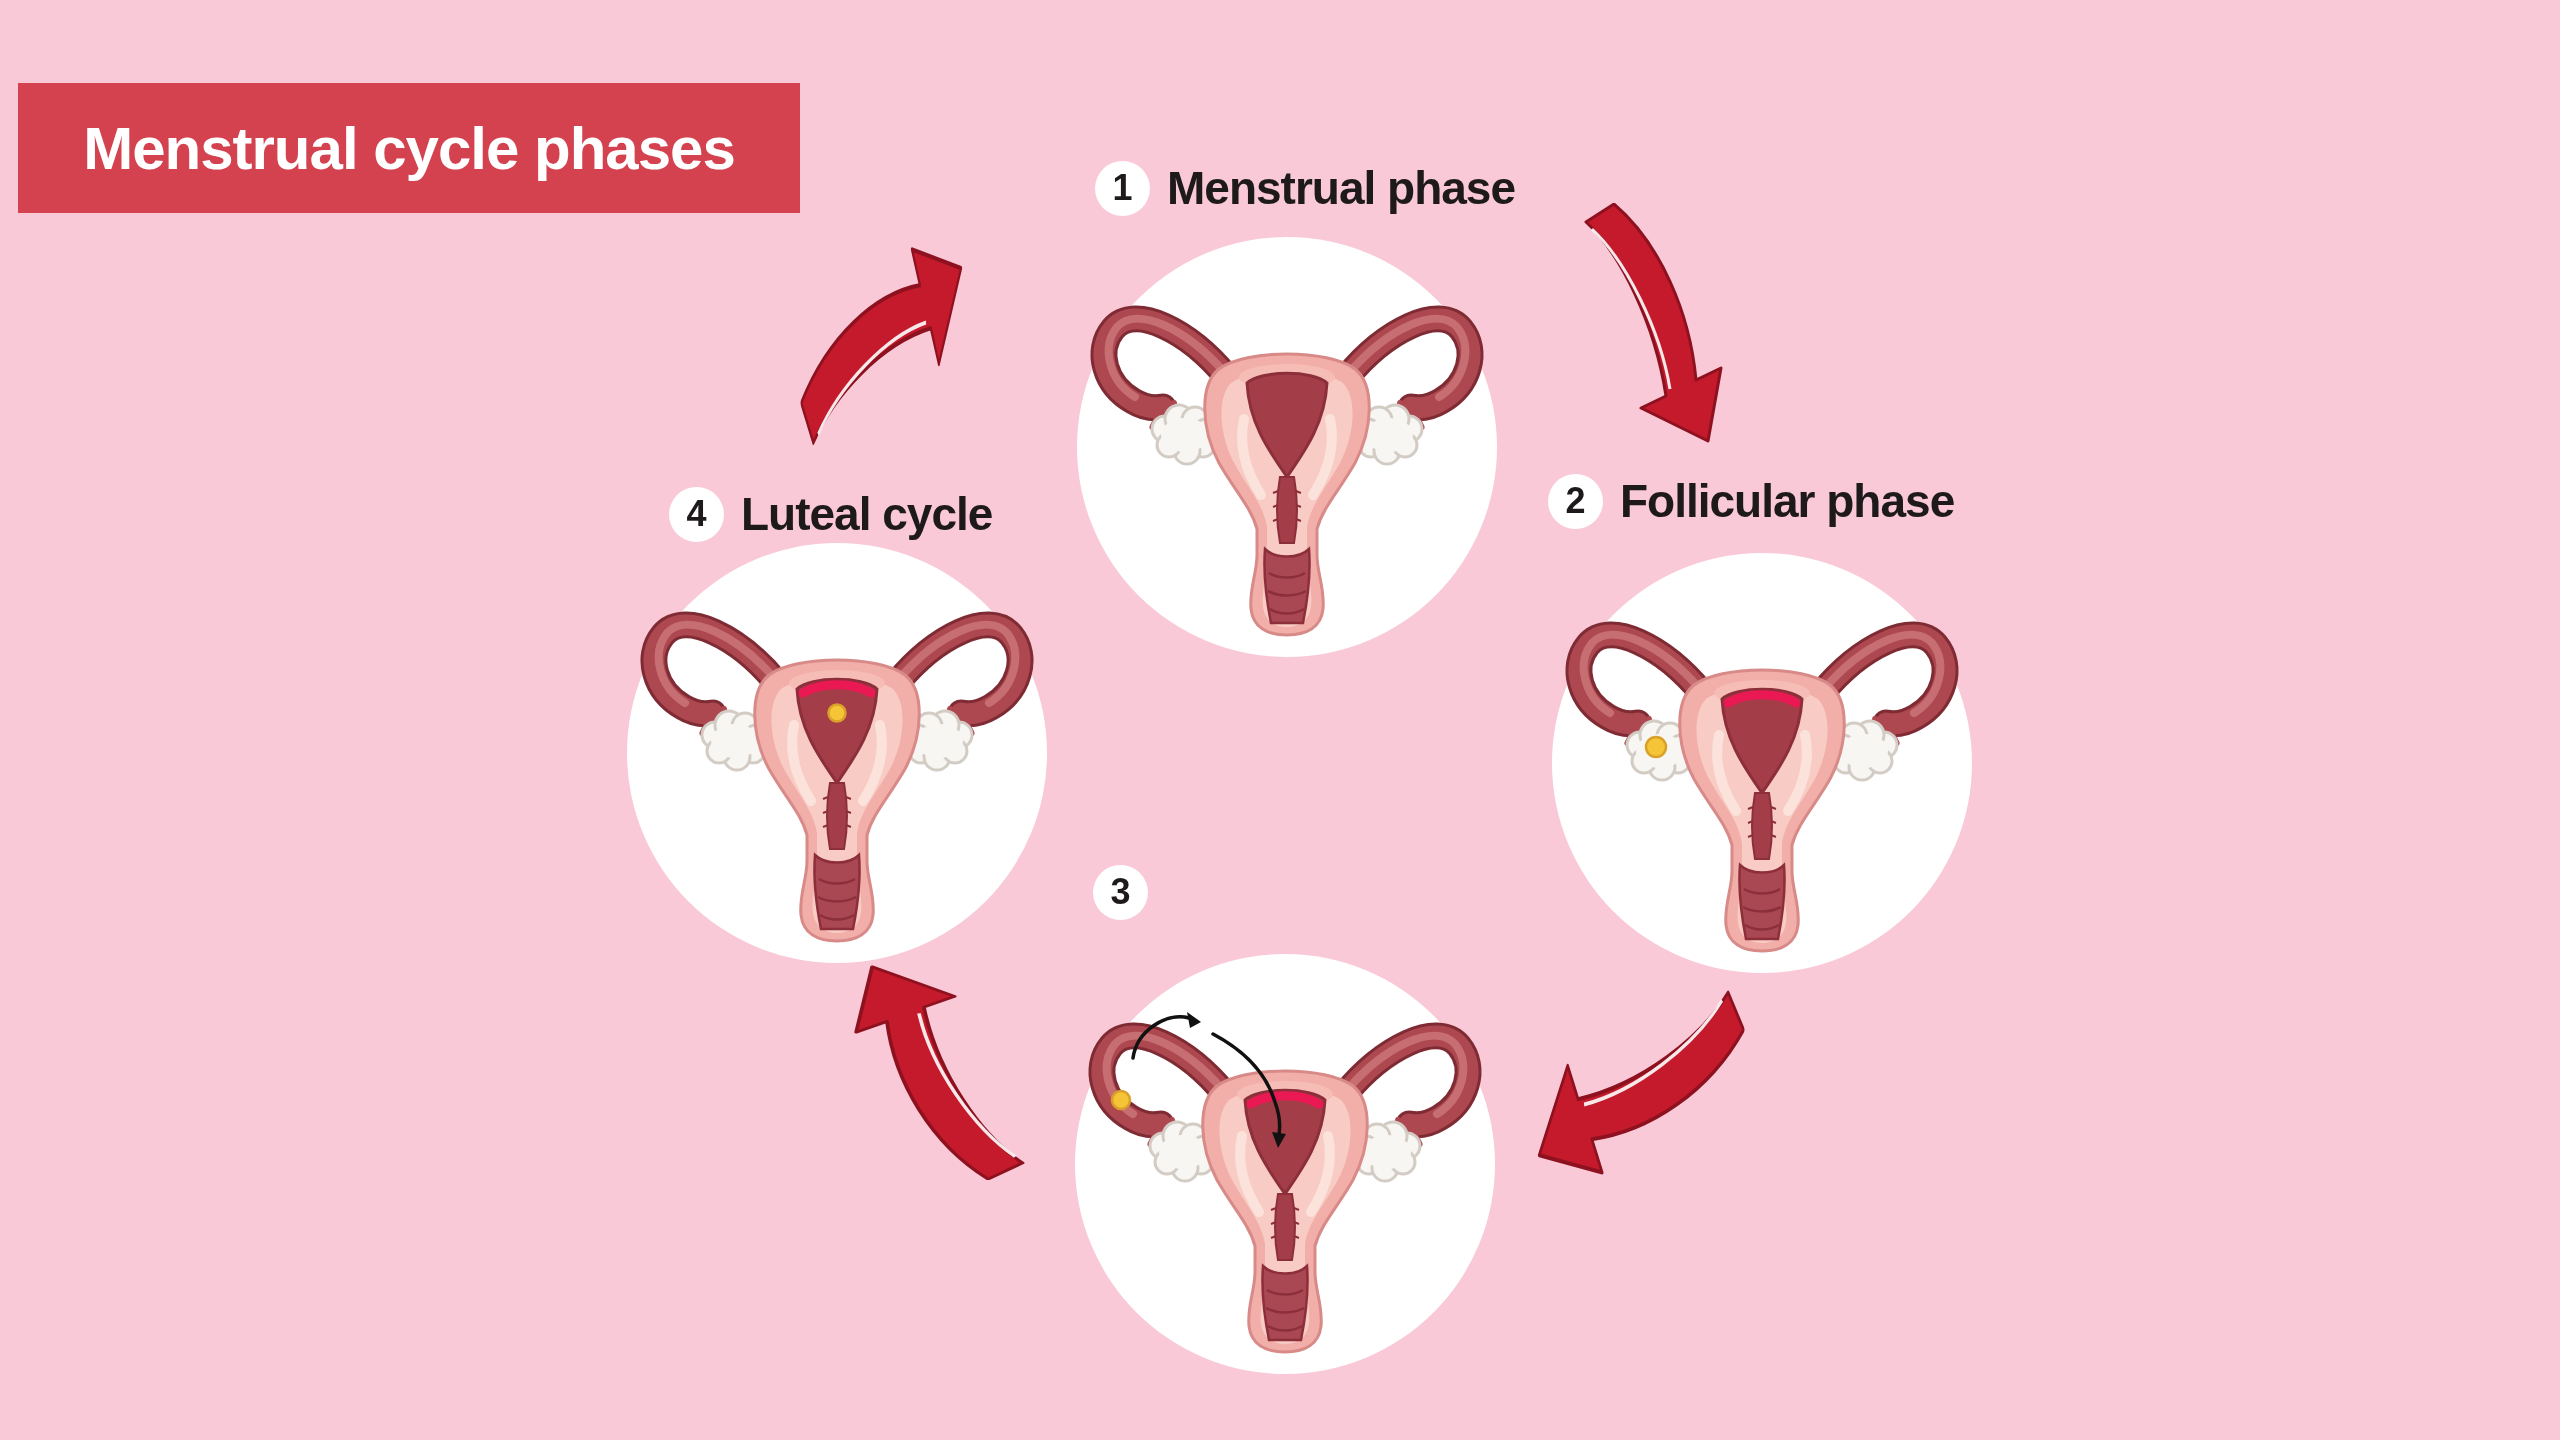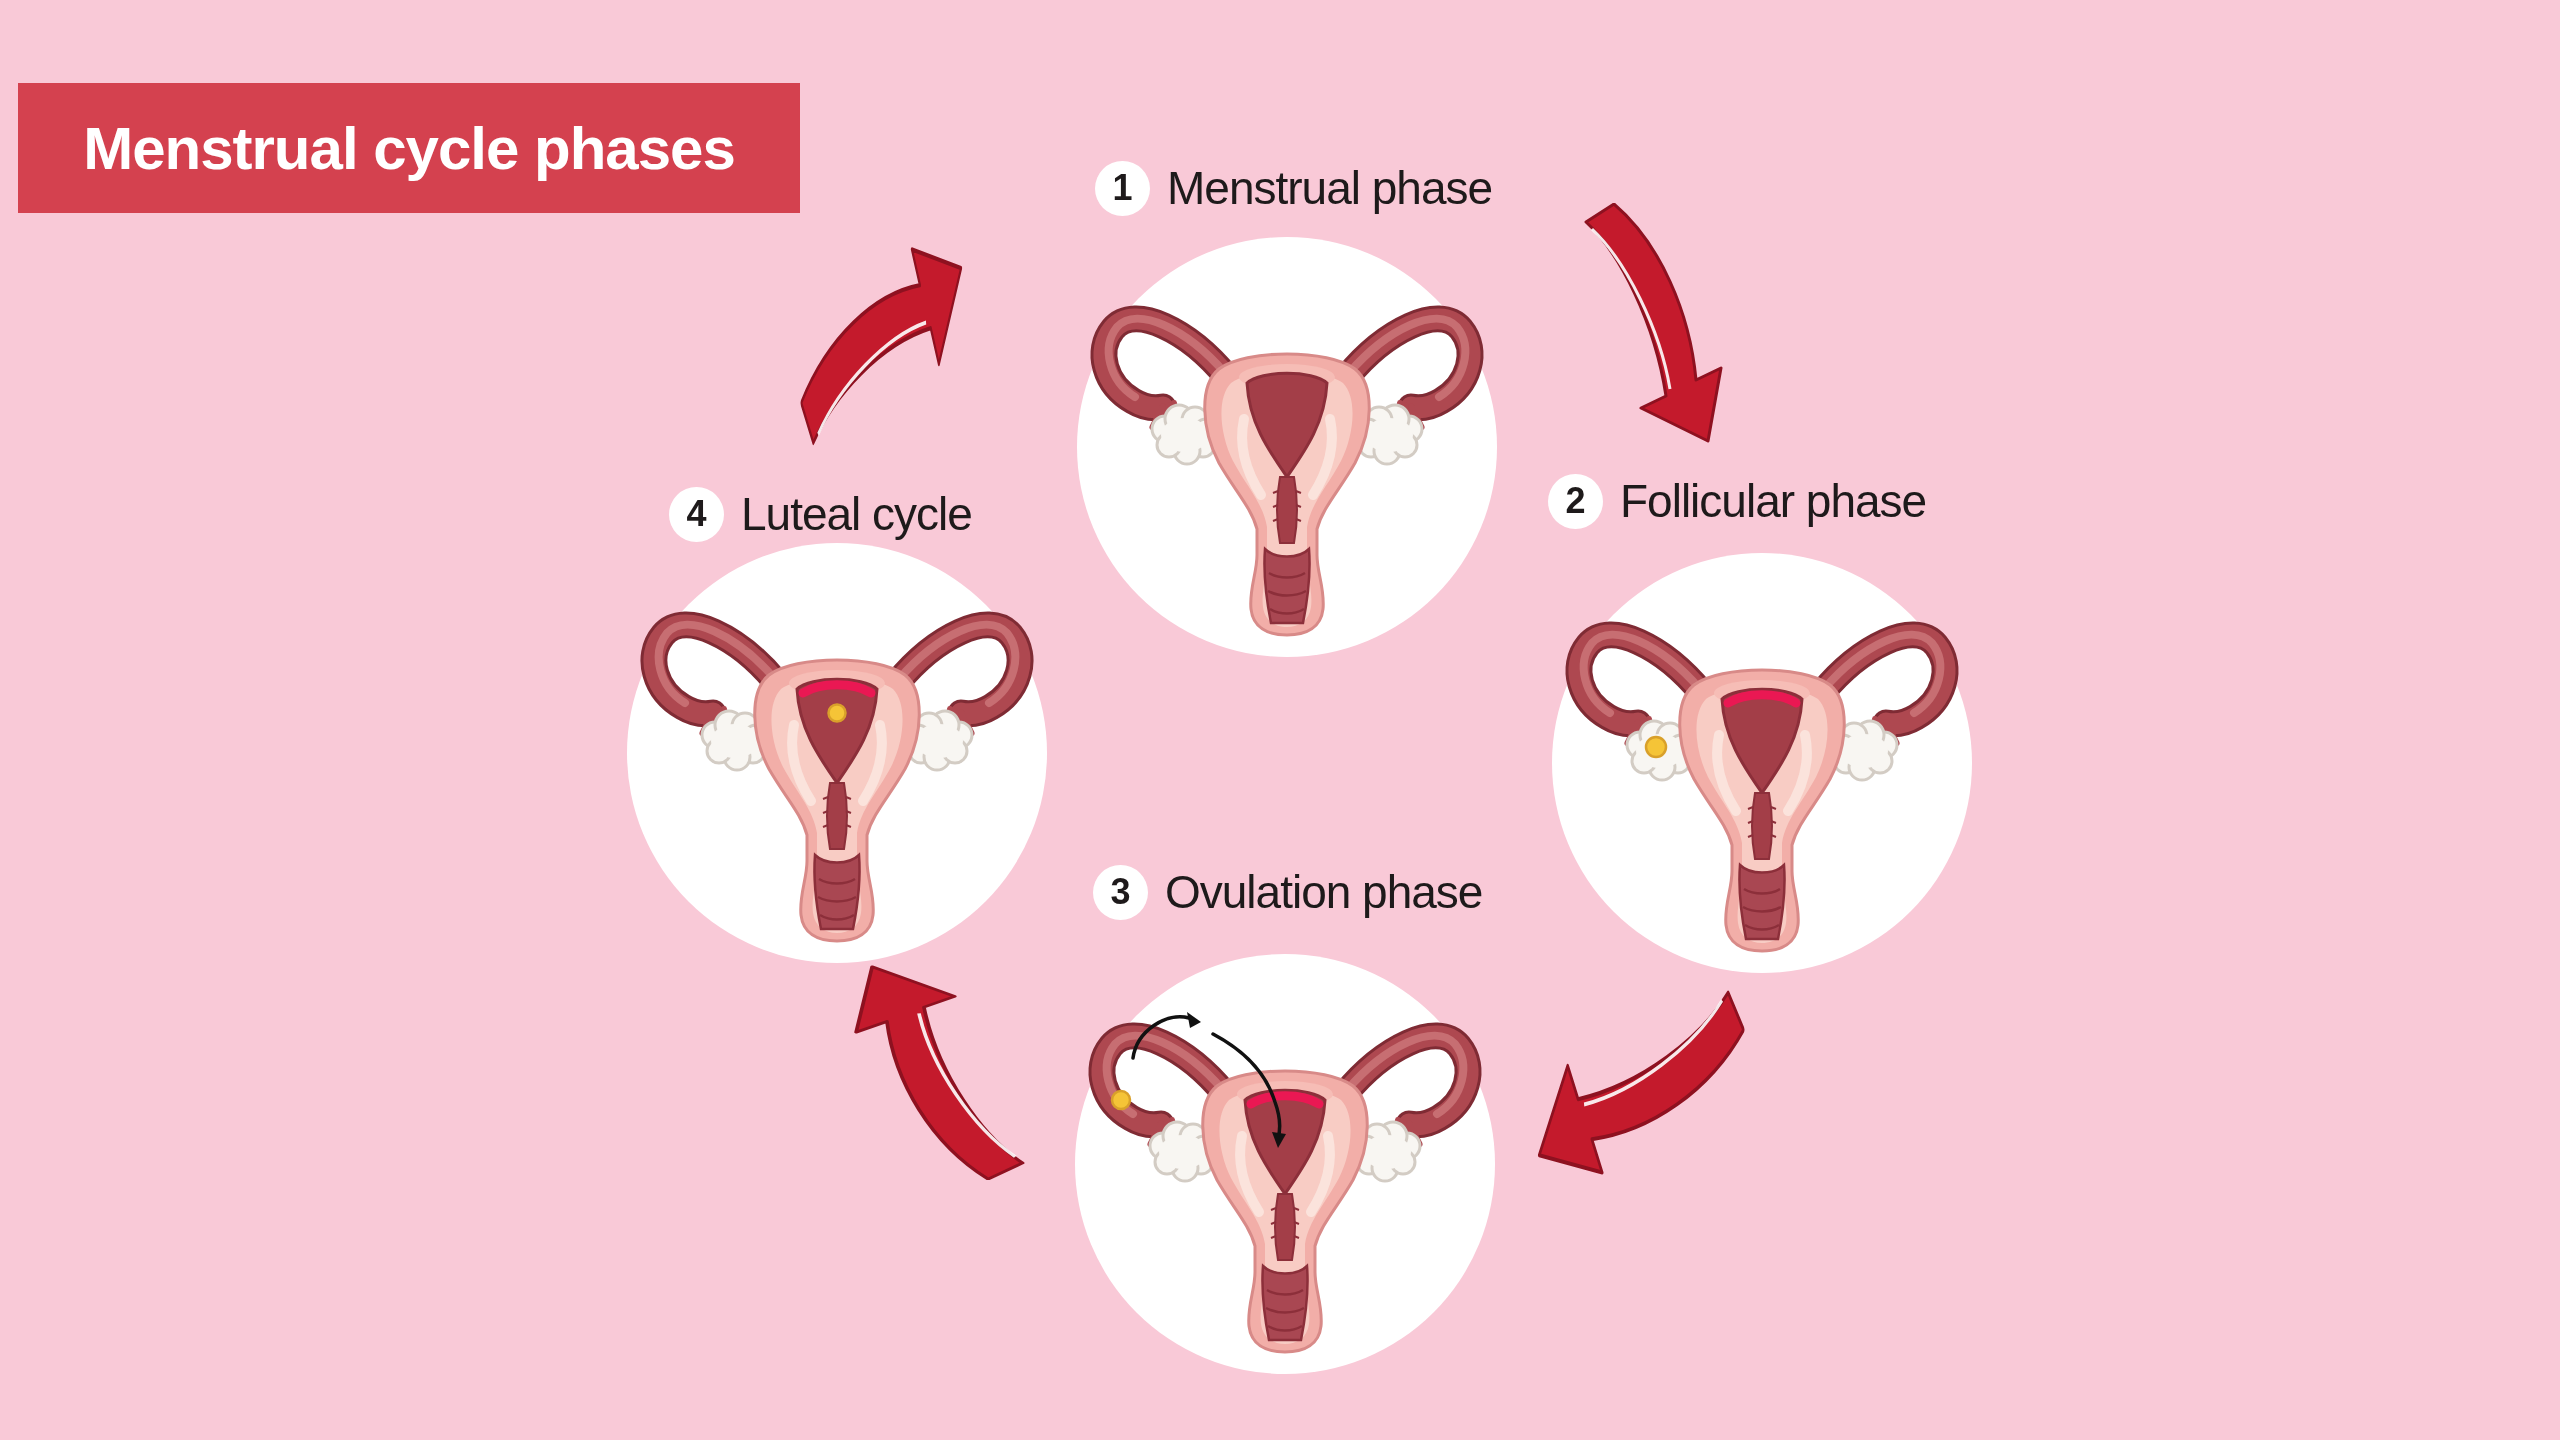--- a/index.html
+++ b/index.html
@@ -8,21 +8,21 @@
 
   
   .banner{position:absolute;left:0;top:83px;width:782px;height:130px;background:#D4414F;
           display:flex;align-items:center;justify-content:center;margin-left:18px;}
   .banner h1{margin:0;color:#ffffff;font-size:60px;font-weight:bold;letter-spacing:-1px;}
 
   
   .phase-label{position:absolute;display:flex;align-items:center;gap:17px;height:56px;}
   .badge{width:55px;height:55px;border-radius:50%;background:#ffffff;display:flex;
          align-items:center;justify-content:center;font-size:36px;font-weight:bold;color:#1E1A1B;}
-  .phase-name{font-size:46px;font-weight:normal;color:#1E1A1B;letter-spacing:-1px;white-space:nowrap;}
+  .phase-name{font-size:46px;font-weight:bold;color:#1E1A1B;letter-spacing:-1px;white-space:nowrap;}
   .label-1{left:1095px;top:160px;}
   .label-2{left:1548px;top:473px;}
   .label-3{left:1093px;top:864px;}
   .label-4{left:669px;top:486px;}
 
   
   .phase-circle{position:absolute;width:420px;height:420px;border-radius:50%;background:#ffffff;}
   .circle-1{left:1077px;top:237px;}
   .circle-2{left:1552px;top:553px;}
   .circle-3{left:1075px;top:954px;}
@@ -127,21 +127,20 @@
     <div class="phase-name">Menstrual phase</div>
   </div>
 
   <div class="phase-label label-2">
     <div class="badge">2</div>
     <div class="phase-name">Follicular phase</div>
   </div>
 
   <div class="phase-label label-3">
     <div class="badge">3</div>
-    <div class="phase-name">Ovulation phase</div>
   </div>
 
   <div class="phase-label label-4">
     <div class="badge">4</div>
     <div class="phase-name">Luteal cycle</div>
   </div>
 
   <div class="phase-circle circle-1">
     <svg viewBox="0 0 420 420">
       <use href="#uterus-base"></use>

